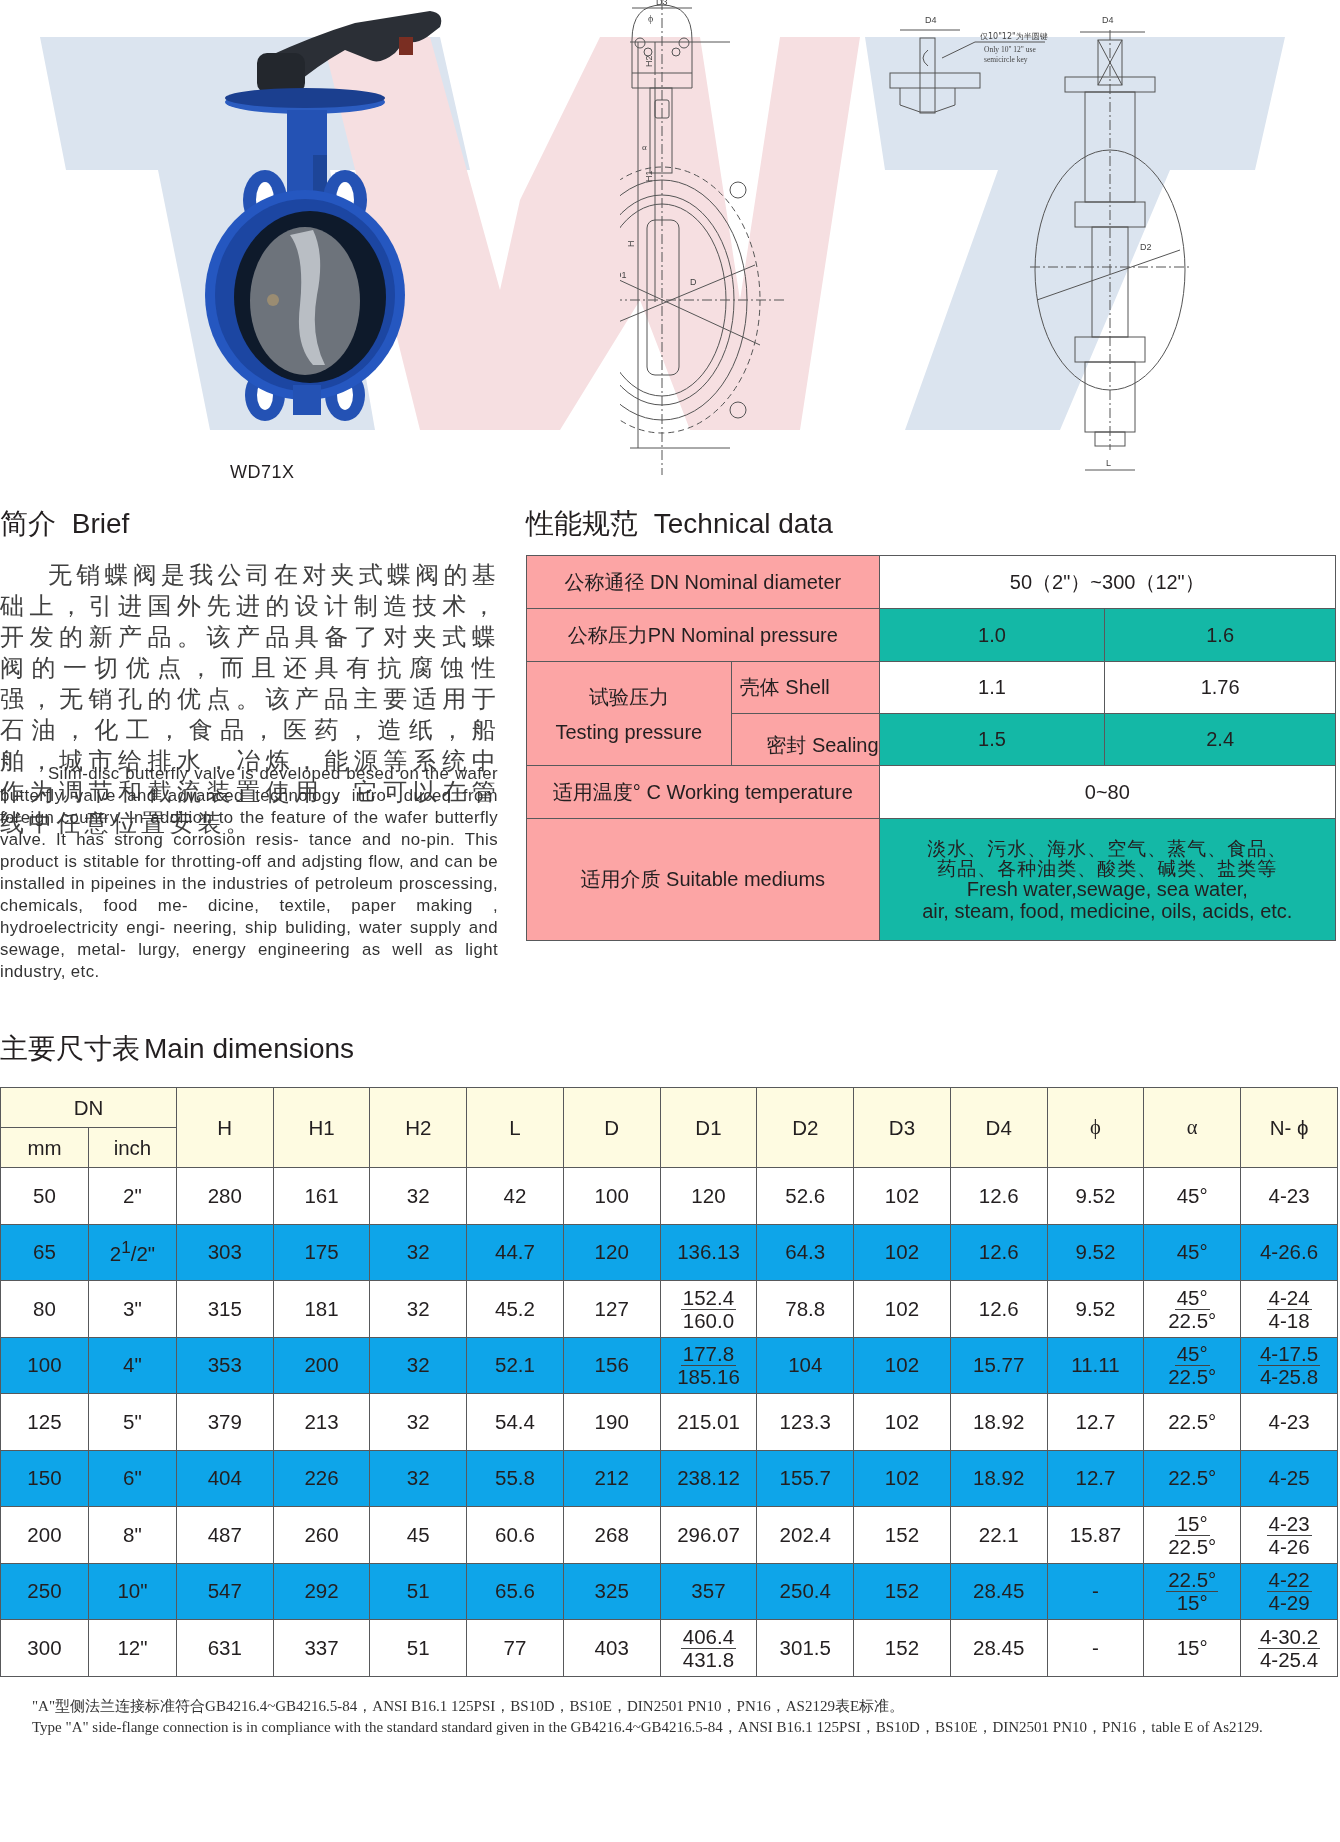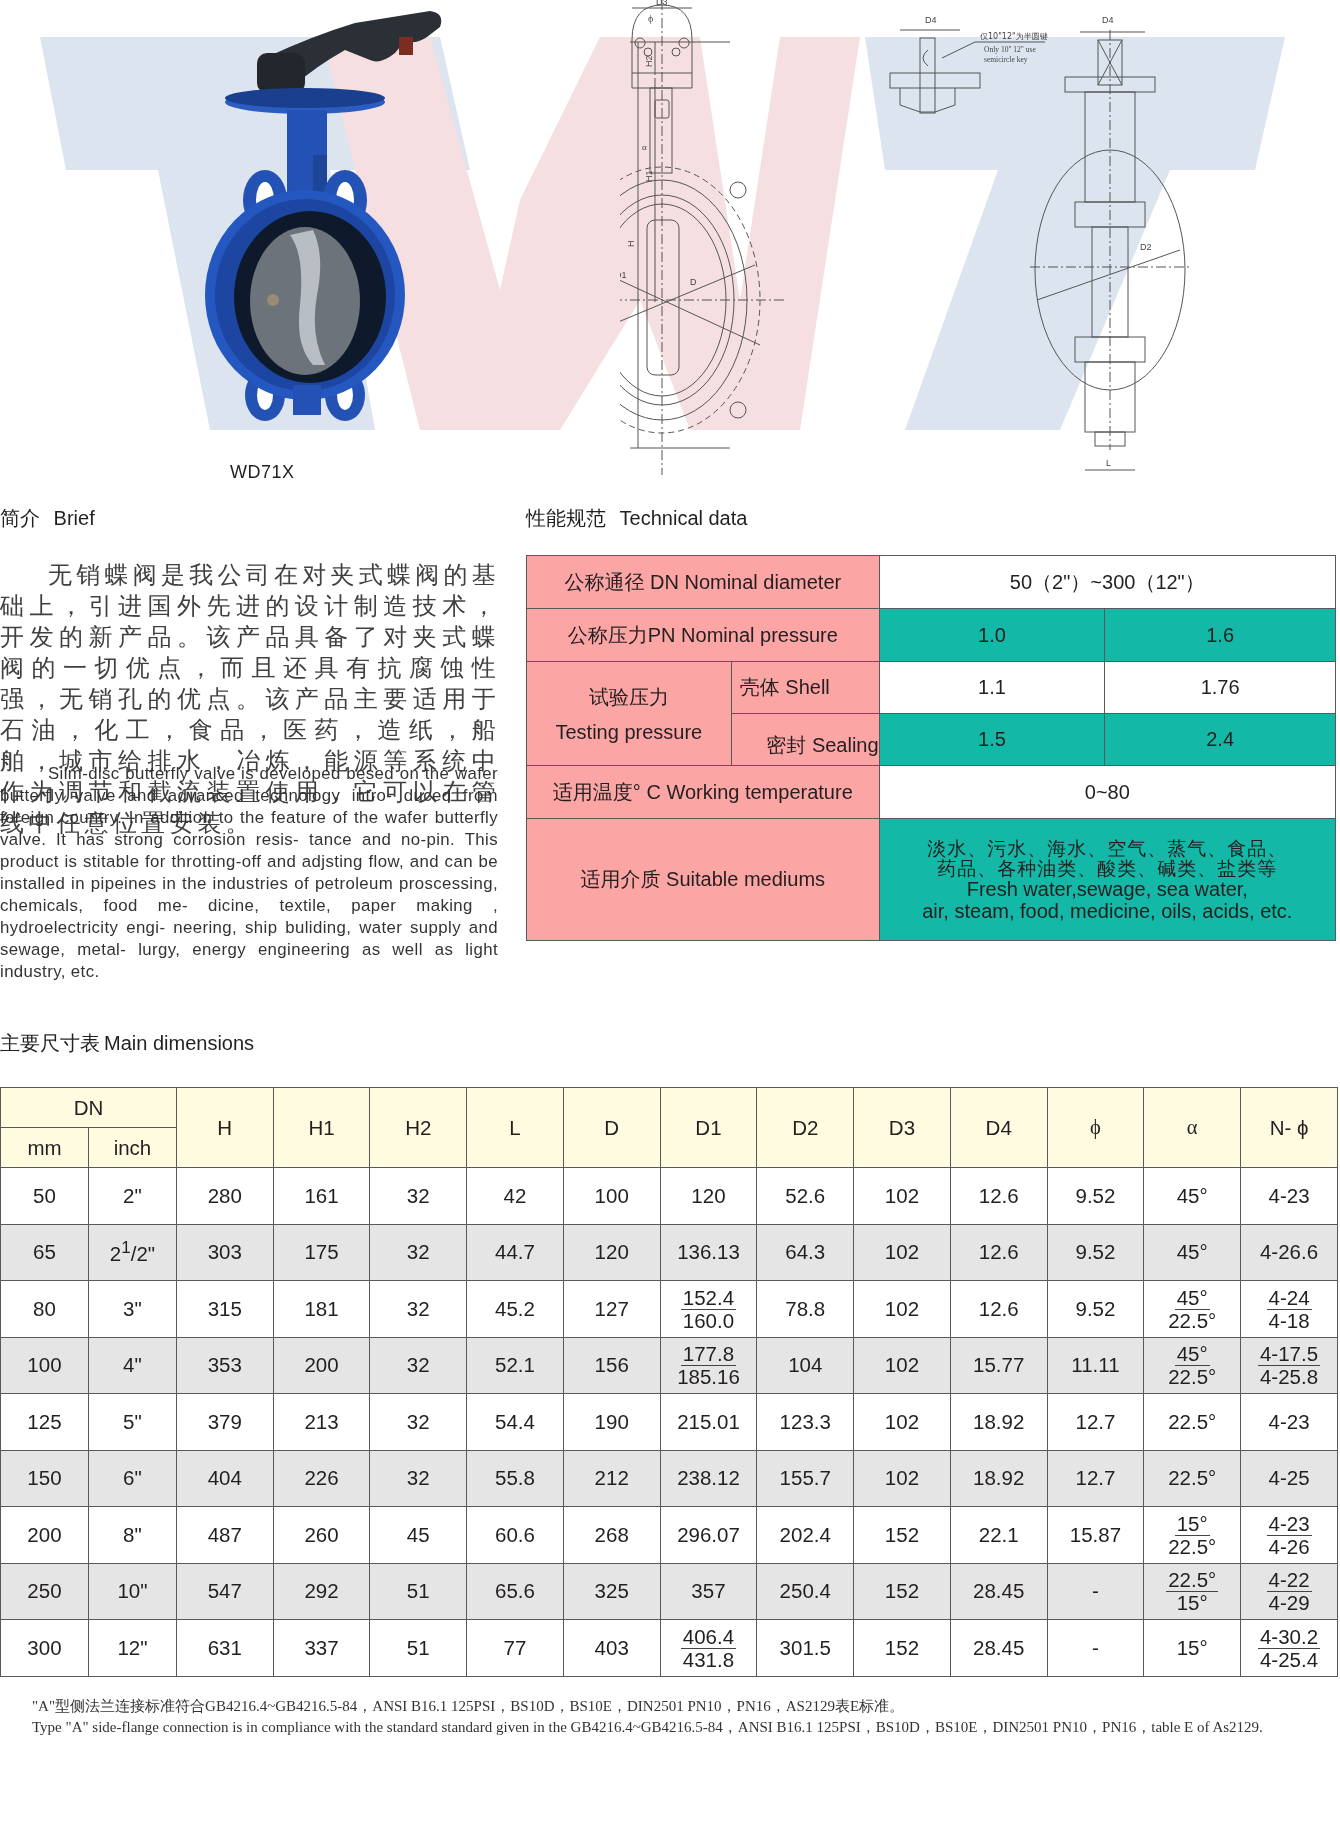--- a/index.html
+++ b/index.html
@@ -8,21 +8,21 @@
 
   
   .banner { position: absolute; left: 0; top: 0; width: 1340px; height: 470px; }
   .bg-shape { position: absolute; }
   .product-photo { position: absolute; left: 195px; top: 5px; width: 250px; height: 420px; }
   .model-label { position: absolute; left: 230px; top: 462px; font-size: 18px; letter-spacing: 0.5px; }
   .drawing-front { position: absolute; left: 620px; top: 0; width: 290px; height: 475px; }
   .drawing-side { position: absolute; left: 880px; top: 0; width: 440px; height: 480px; }
 
   
-  .section-heading { position: absolute; font-size: 20px; white-space: nowrap; }
+  .section-heading { position: absolute; font-size: 28px; white-space: nowrap; }
   .section-heading .cn { font-family: "DejaVu Sans", sans-serif; }
 
   
   .brief-cn { position: absolute; left: 0; top: 560px; width: 500px; font-size: 24px; line-height: 31px; letter-spacing: 4.2px; text-align: justify; font-family: "DejaVu Sans", sans-serif; color: #404040; }
   .brief-cn p { text-indent: 2em; }
   .brief-en { position: absolute; left: 0; top: 763px; width: 498px; font-size: 16.8px; line-height: 22px; text-align: justify; color: #333; letter-spacing: 0.4px; }
   .brief-en p { text-indent: 48px; }
 
   
   .tech-table { position: absolute; left: 526px; top: 555px; width: 810px; border-collapse: collapse; font-size: 20px; font-family: "Liberation Sans Narrow", "Liberation Sans", sans-serif; }
@@ -34,21 +34,21 @@
   .tech-table .mediums .cnline { font-family: "DejaVu Sans", sans-serif; font-size: 19px; letter-spacing: 1px; line-height: 20px; }
 
   
   .dim-table { position: absolute; left: 0; top: 1087px; width: 1338px; border-collapse: collapse; font-size: 20.5px; }
   .dim-table th, .dim-table td { border: 1.5px solid #58595b; text-align: center; vertical-align: middle; font-weight: normal; color: #231f20; }
   .dim-table th { background: #fefbe1; }
   .dim-table tr.hdr1 th { height: 40px; }
   .dim-table tr.hdr2 th { height: 40px; }
   .dim-table tbody td { height: 56.5px; }
   .dim-table tbody tr.w td { background: #ffffff; }
-  .dim-table tbody tr.g td { background: #e5e5e5; }
+  .dim-table tbody tr.g td { background: #0ea5e9; }
   .frac { display: inline-flex; flex-direction: column; align-items: center; line-height: 22px; }
   .frac .num { border-bottom: 1.5px solid #444; padding: 0 2px; }
   .serif-sym { font-family: "Liberation Serif", serif; }
 
   
   .notes { position: absolute; left: 0; top: 1696px; width: 1335px; font-family: "Liberation Serif", "DejaVu Serif", serif; font-size: 15px; line-height: 21px; color: #333; }
   .notes .indent { text-indent: 32px; }
 </style>
 </head>
 <body>

